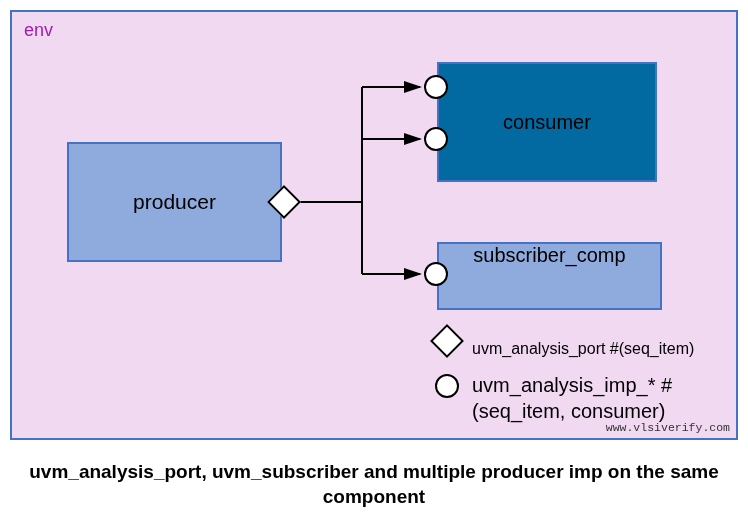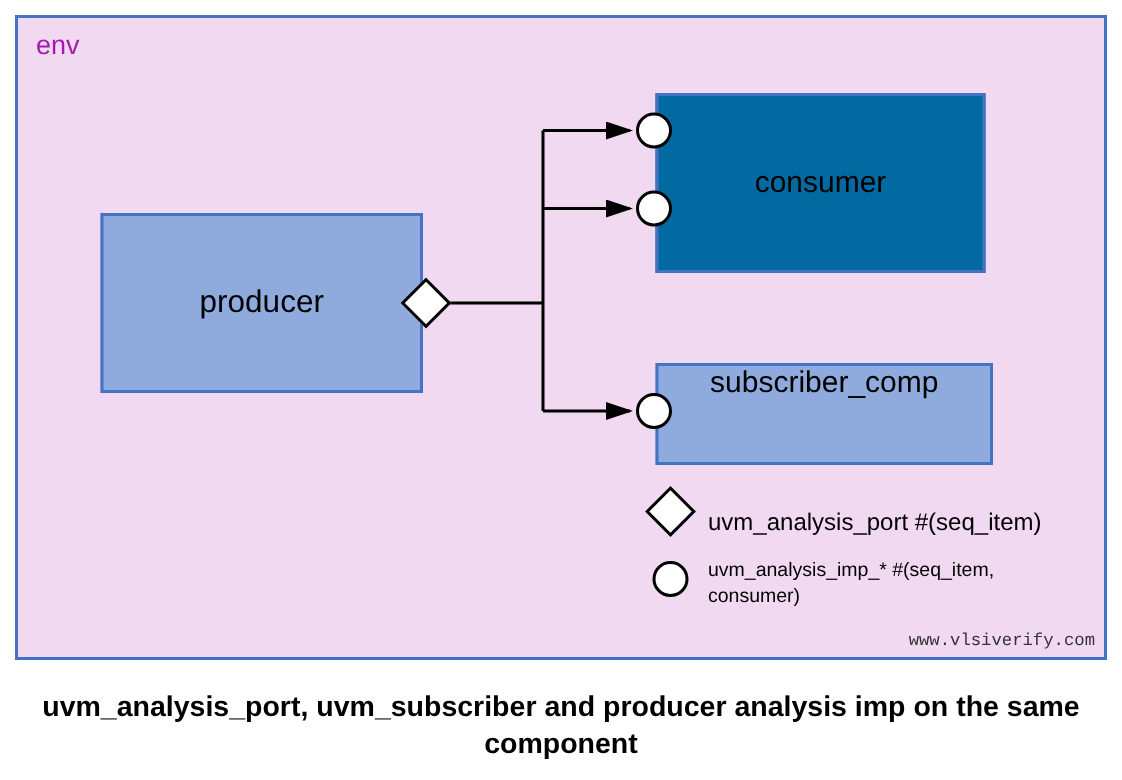--- a/index.html
+++ b/index.html
@@ -7,21 +7,21 @@
     .canvas { position: absolute; left: 10px; top: 10px; width: 728px; height: 430px; background: #f2d9f2; border: 2px solid #4472c4; }
     .env-label { position: absolute; left: 12px; top: 8px; font-size: 18px; color: #a21caf; }
     .producer { position: absolute; left: 55px; top: 130px; width: 215px; height: 120px; background: #8faadc; border: 2px solid #4472c4; display: flex; align-items: center; justify-content: center; font-size: 21px; }
     .consumer { position: absolute; left: 425px; top: 50px; width: 220px; height: 120px; background: #0369a1; border: 2px solid #4472c4; display: flex; align-items: center; justify-content: center; font-size: 20px; }
     .subscriber { position: absolute; left: 425px; top: 230px; width: 225px; height: 68px; background: #8faadc; border: 2px solid #4472c4; display: flex; align-items: flex-start; justify-content: center; font-size: 20px; }
     .diamond { position: absolute; width: 24px; height: 24px; background: #fff; border: 2px solid #000; transform: rotate(45deg); }
     .circle { position: absolute; width: 24px; height: 24px; background: #fff; border: 2px solid #000; border-radius: 50%; }
     .legend-diamond { left: 423px; top: 317px; }
     .legend-circle { left: 423px; top: 362px; }
     .legend-text1 { position: absolute; left: 460px; top: 318px; font-size: 16px; margin-top: 10px; }
-    .legend-text2 { position: absolute; left: 460px; top: 360px; font-size: 13px; width: 250px; line-height: 1.3; }
+    .legend-text2 { position: absolute; left: 460px; top: 360px; font-size: 20px; width: 250px; line-height: 1.3; }
     .footer { position: absolute; left: 0; bottom: 10px; width: 748px; text-align: center; font-weight: 600; font-size: 19px; line-height: 1.35; }
     .watermark { position: absolute; right: 6px; bottom: 4px; font-size: 11.5px; color: #333; font-family: Liberation Mono, monospace; }
     svg.lines { position: absolute; left: 0; top: 0; width: 728px; height: 430px; pointer-events: none; }
     
     .prod-diamond { left: 260px; top: 178px; }
     
     .c1 { left: 412px; top: 63px; }
     .c2 { left: 412px; top: 115px; }
     .c3 { left: 412px; top: 250px; }
   </style>
@@ -66,13 +66,13 @@
   <div class="circle c3"></div>
 
   <div class="diamond legend-diamond"></div>
   <div class="legend-text1">uvm_analysis_port #(seq_item)</div>
   <div class="circle legend-circle"></div>
   <div class="legend-text2">uvm_analysis_imp_* #(seq_item, consumer)</div>
 
   <div class="watermark">www.vlsiverify.com</div>
 </div>
 
-<div class="footer">uvm_analysis_port, uvm_subscriber and producer analysis imp on the same component</div>
+<div class="footer">uvm_analysis_port, uvm_subscriber and multiple producer imp on the same component</div>
 
 </body></html>

